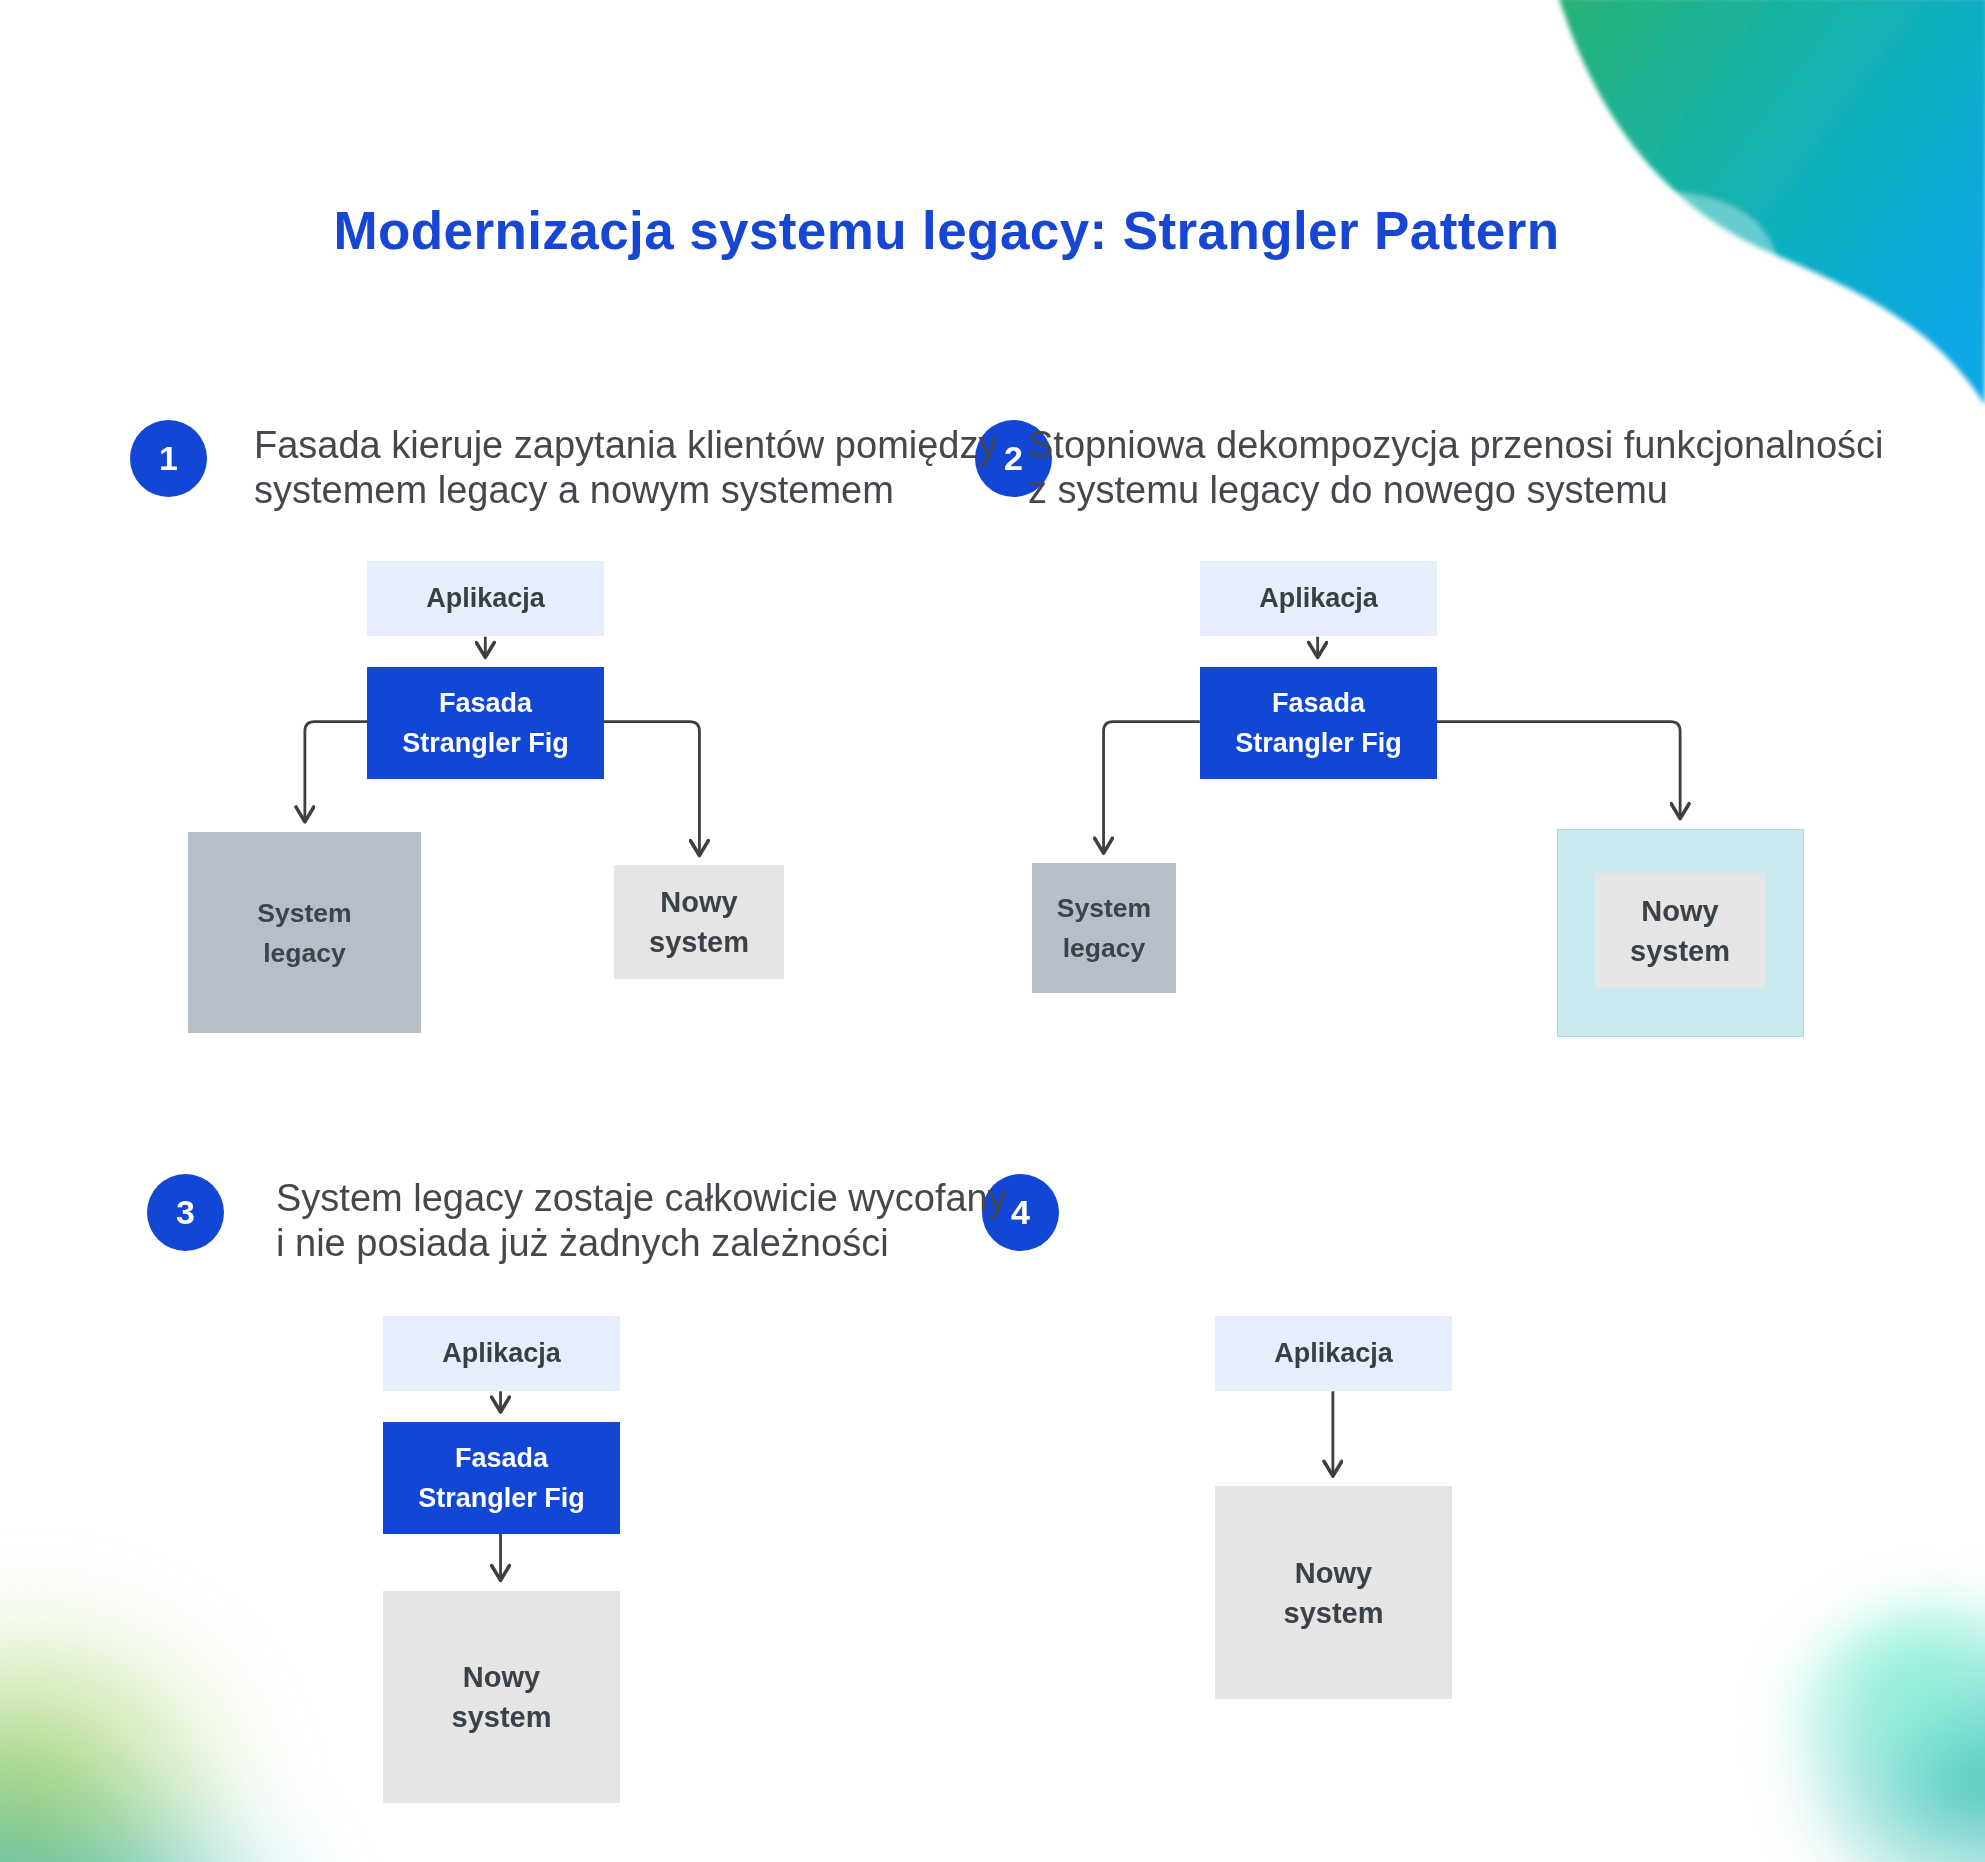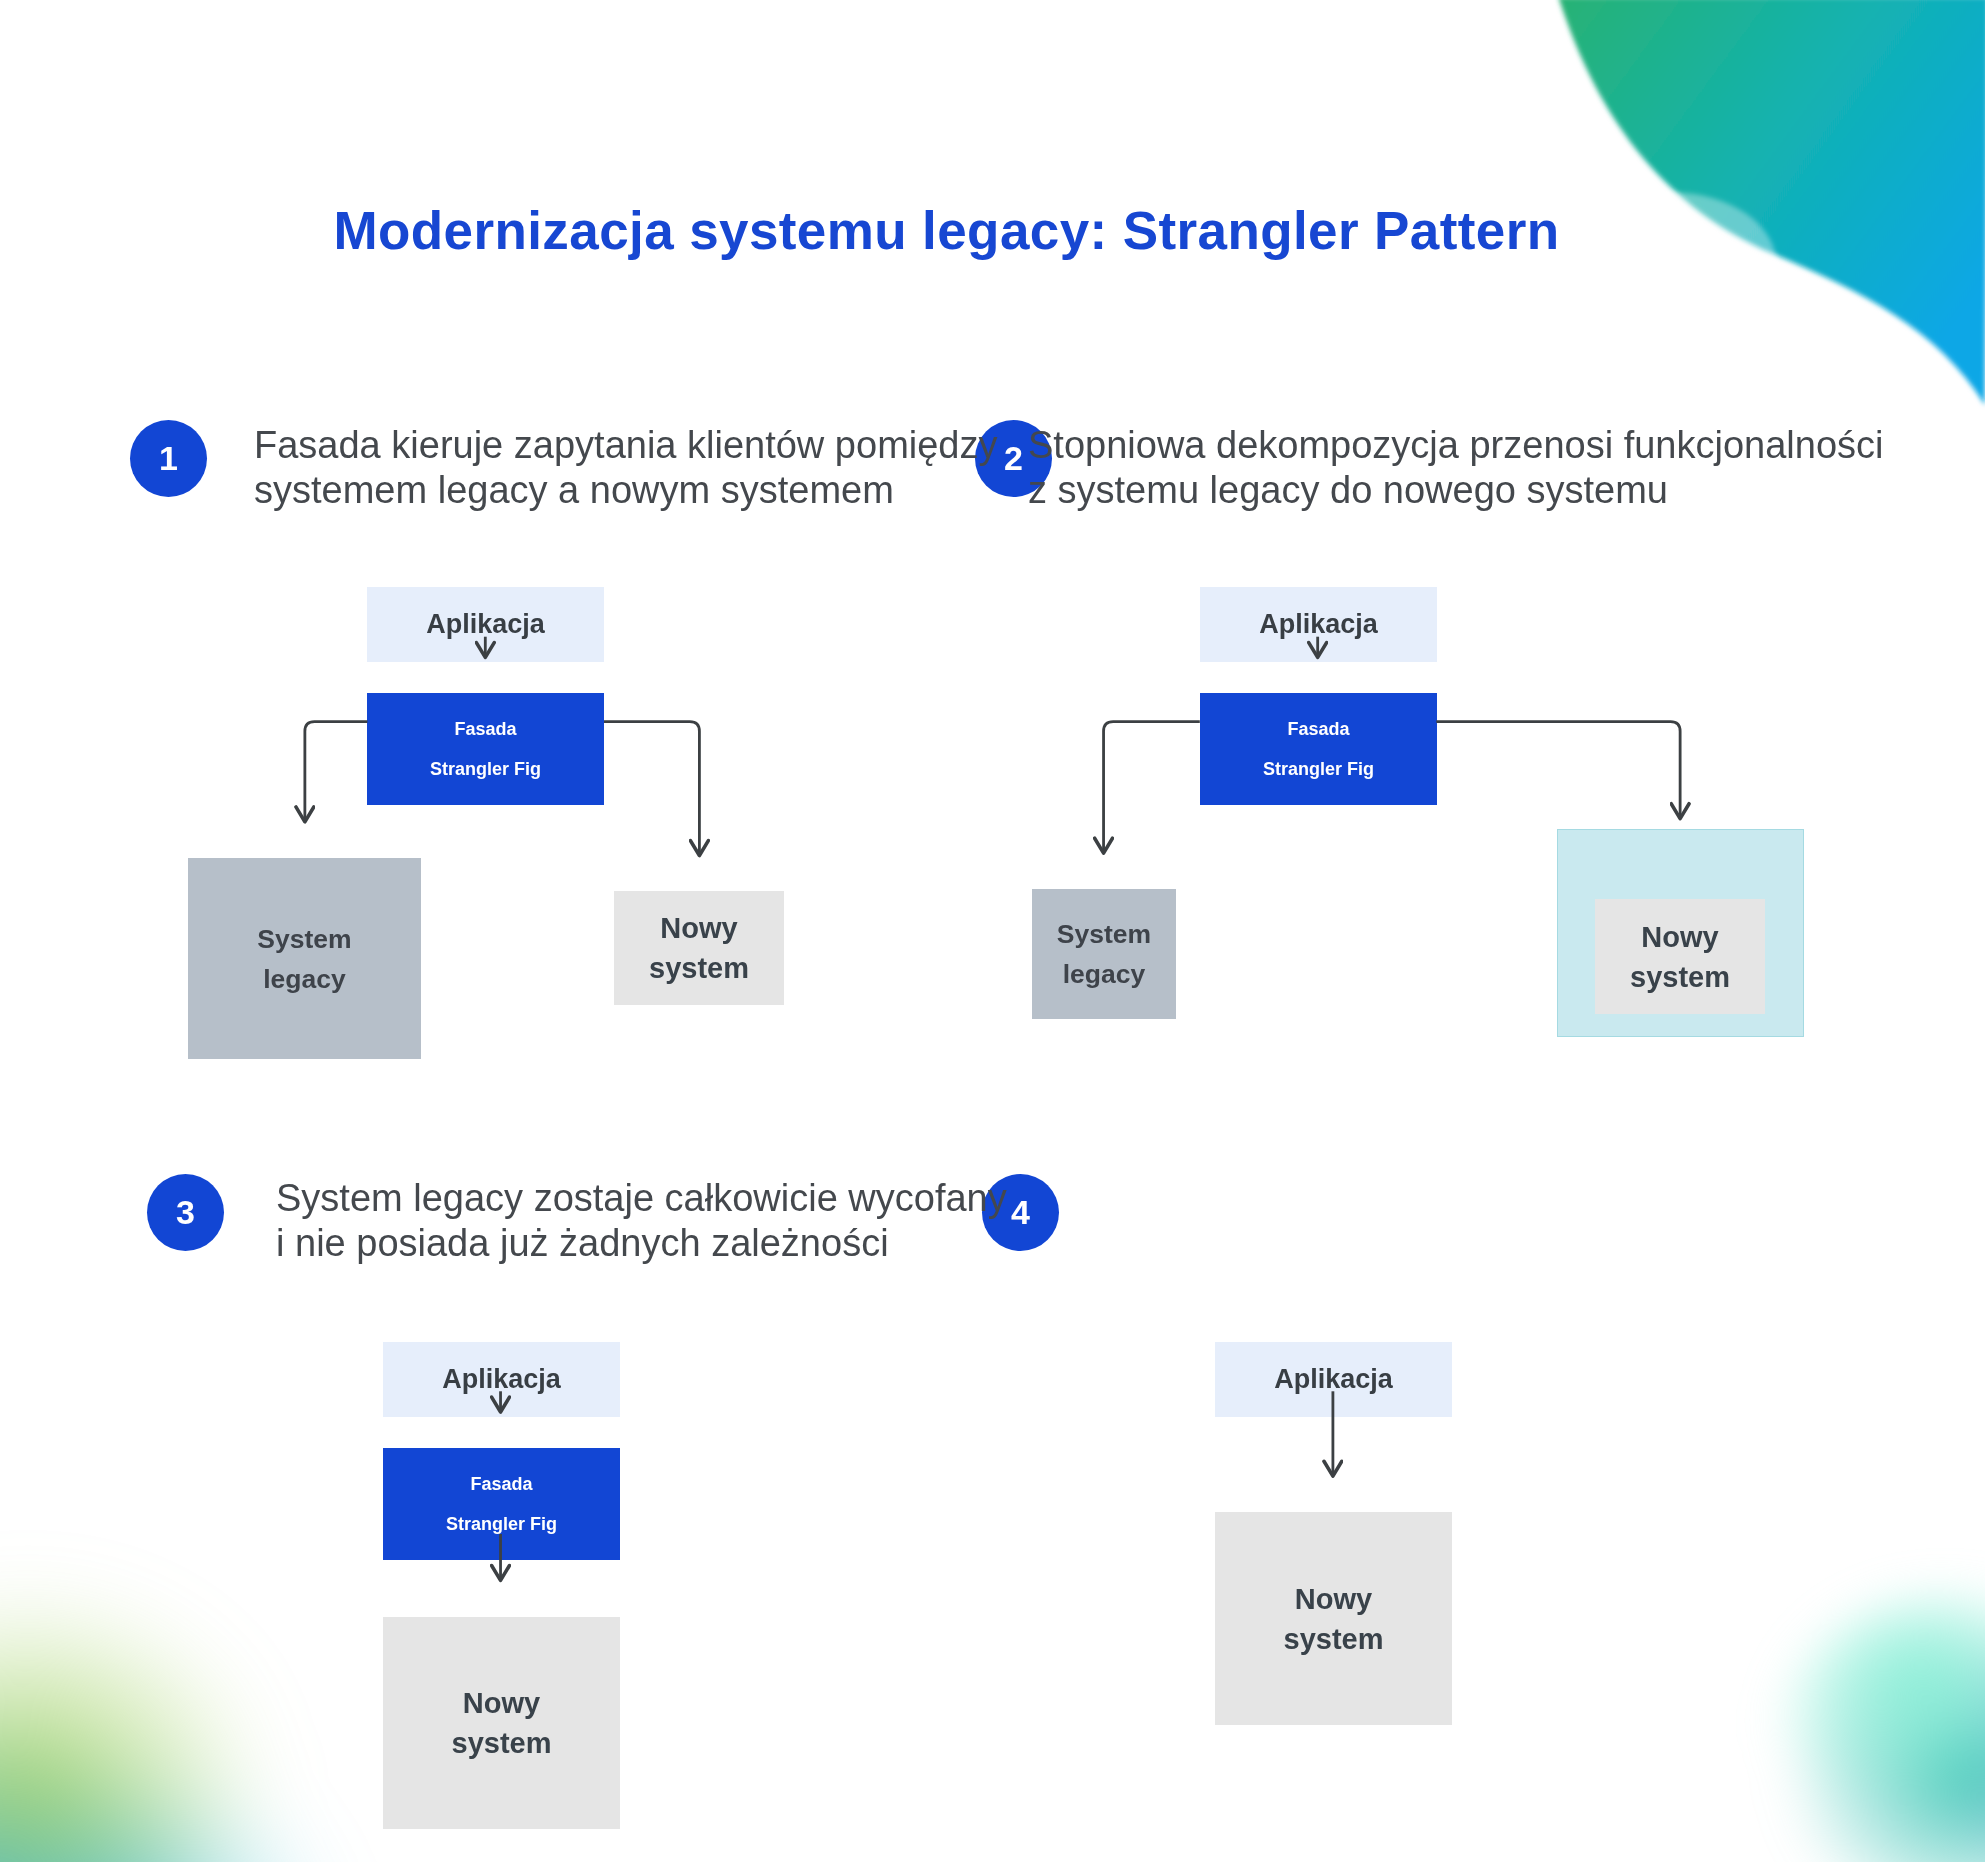--- a/index.html
+++ b/index.html
@@ -45,25 +45,25 @@
   .desc{
     position:absolute;
     font-size:38px;line-height:45px;color:#44484D;
     white-space:nowrap;
   }
   .desc span{display:block;}
   
   .box{
     position:absolute;
     display:flex;flex-direction:column;align-items:center;justify-content:center;
-    font-weight:bold;text-align:center;margin-top:26px;
+    font-weight:bold;text-align:center;
   }
   .box span{display:block;}
   .app-box{background:#E6EEFB;color:#383E44;font-size:27px;line-height:35px;}
-  .fasada-box{background:#1246D4;color:#ffffff;font-size:18px;line-height:40px;}
+  .fasada-box{background:#1246D4;color:#ffffff;font-size:27px;line-height:40px;}
   .legacy-box{background:#B6BFC9;color:#3E434A;font-size:26.5px;line-height:40px;}
   .nowy-box{background:#e5e5e5;color:#39424A;font-size:29px;line-height:40px;}
   .outer-box{
     position:absolute;background:#C9E9EF;border:1.6px solid #A5DAE2;box-sizing:border-box;
   }
   .connectors{position:absolute;left:0;top:0;pointer-events:none;}
 </style>
 </head>
 <body>
 

